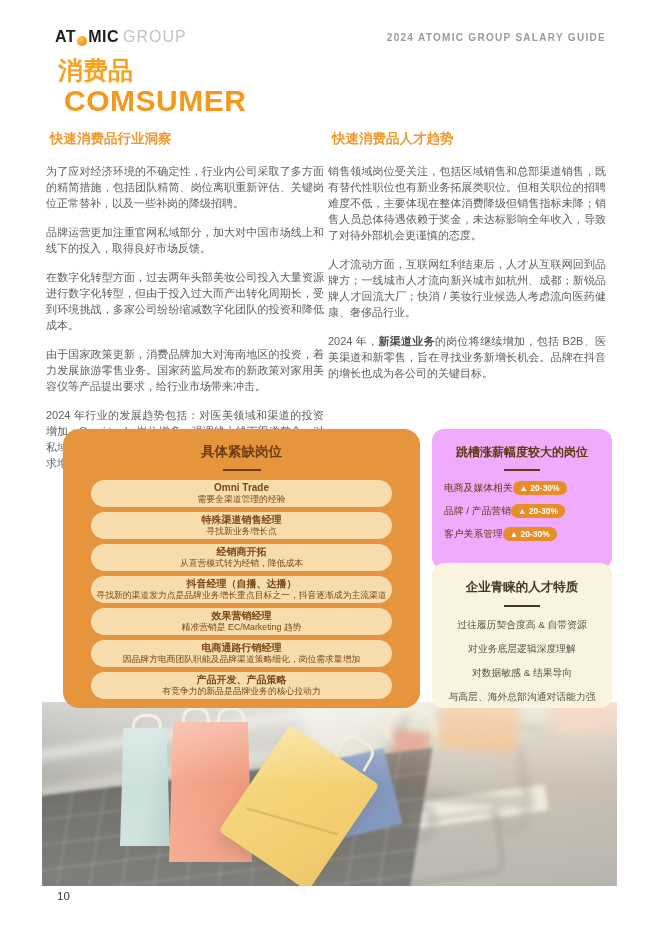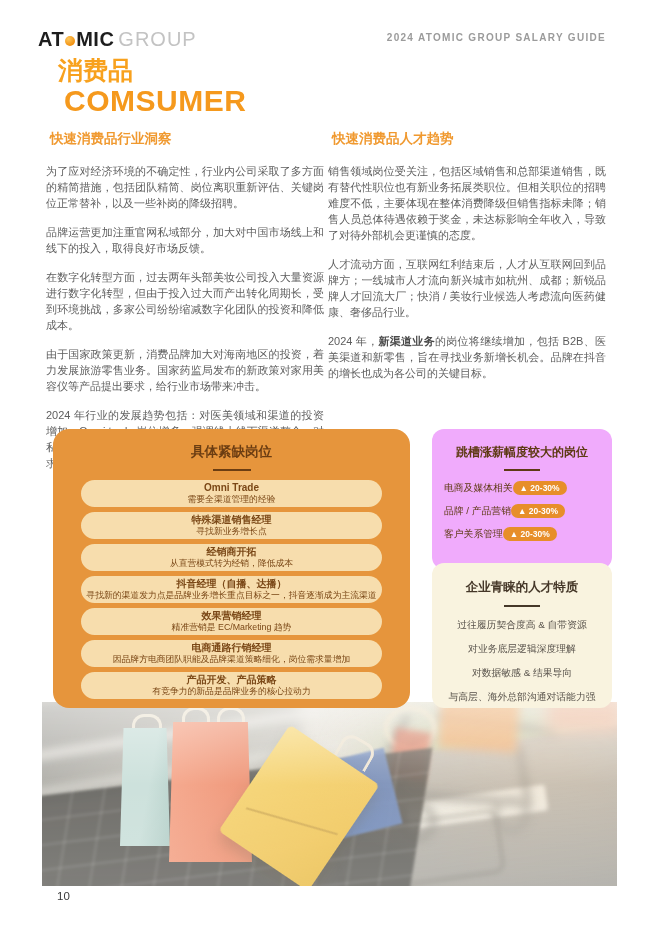--- a/index.html
+++ b/index.html
@@ -1,40 +1,40 @@
 <!DOCTYPE html>
 <html><head>
 <meta charset="utf-8">
 <style>
   html,body{margin:0;padding:0;background:#e9e9e9;}
   .page{position:relative;width:660px;height:934px;margin:0 auto;background:#ffffff;
         font-family:"Liberation Sans","DejaVu Sans",sans-serif;overflow:hidden;}
 
   
-  .logo{position:absolute;left:38px;top:28px;font-size:20px;font-weight:bold;color:#1d1d1d;
-        letter-spacing:.5px;display:flex;align-items:center;}
+  .logo{position:absolute;left:55px;top:28px;font-size:16px;font-weight:bold;color:#1d1d1d;
+        letter-spacing:.5px;display:flex;align-items:flex-end;}
   .logo .dot{display:inline-block;width:10px;height:10px;border-radius:50%;
         background:radial-gradient(circle at 35% 30%,#fcc75e,#f29111 70%);margin:2px 1px 0 1px;}
   .logo .grp{color:#c3c3c3;font-weight:normal;margin-left:4px;letter-spacing:1px;}
   .guide-title{position:absolute;right:54px;top:32px;font-size:10px;color:#9b9b9b;
         letter-spacing:1.3px;font-weight:bold;}
 
   .title-zh{position:absolute;left:58px;top:54px;font-size:25px;font-weight:bold;color:#f8a11d;}
   .title-en{position:absolute;left:64px;top:84px;font-size:30px;font-weight:bold;color:#f5991d;
         letter-spacing:.5px;}
 
   
   .cols{position:absolute;left:46px;top:130px;width:568px;display:flex;gap:4px;}
   .col{width:278px;}
   .sec-heading{font-size:13.5px;font-weight:bold;color:#f0992f;margin:0 0 15px 4px;}
   .col p{font-size:11px;line-height:16px;color:#5d5d5d;margin:0 0 13px 0;text-align:justify;}
   .col p b{color:#4a4a4a;}
 
   
-  .shortage-box{position:absolute;left:53px;top:429px;width:357px;height:279px;
+  .shortage-box{position:absolute;left:63px;top:429px;width:357px;height:279px;
         background:#e6953c;border-radius:16px;z-index:3;}
   .shortage-title{font-size:13.5px;font-weight:bold;color:#6b3d12;text-align:center;padding-top:14px;}
   .box-divider{width:38px;height:2px;background:#6b3d12;margin:8px auto 9px auto;}
   .pill{width:301px;margin:0 auto 5px auto;background:#f7ddad;border-radius:14px;height:27px;
         display:flex;flex-direction:column;justify-content:center;align-items:center;overflow:visible;}
   .pill-title{font-size:10px;font-weight:bold;color:#7a4716;line-height:12px;white-space:nowrap;}
   .pill-desc{font-size:8.8px;color:#7a4716;line-height:11px;white-space:nowrap;}
 
   
   .jump-box{position:absolute;left:432px;top:429px;width:180px;height:140px;

